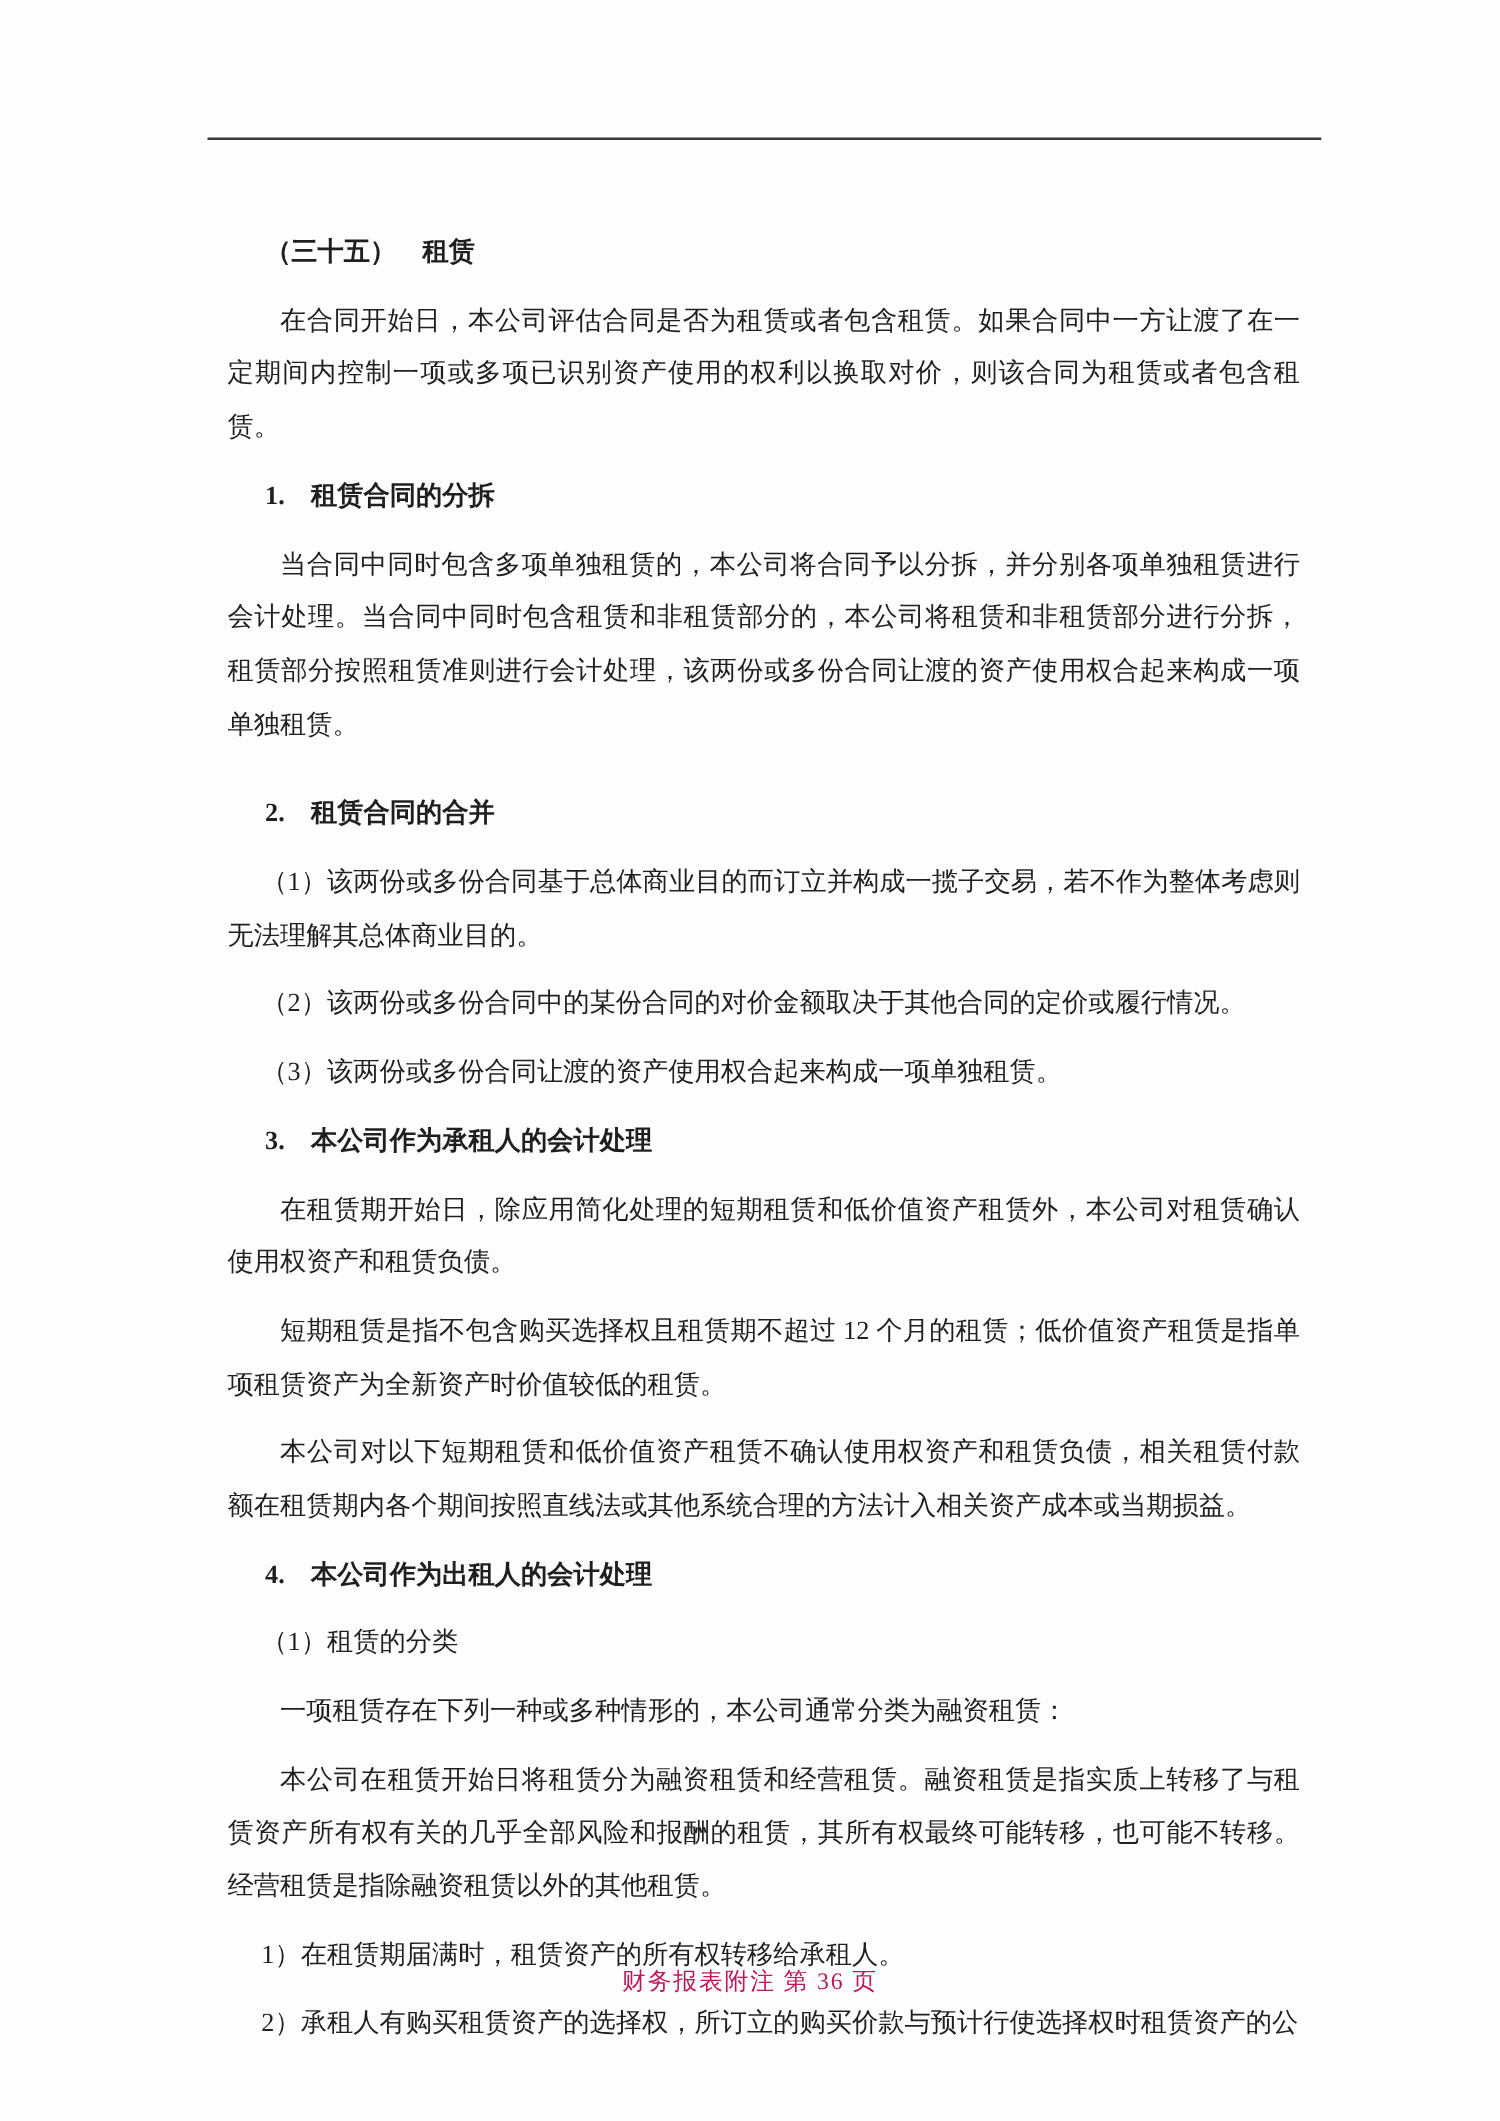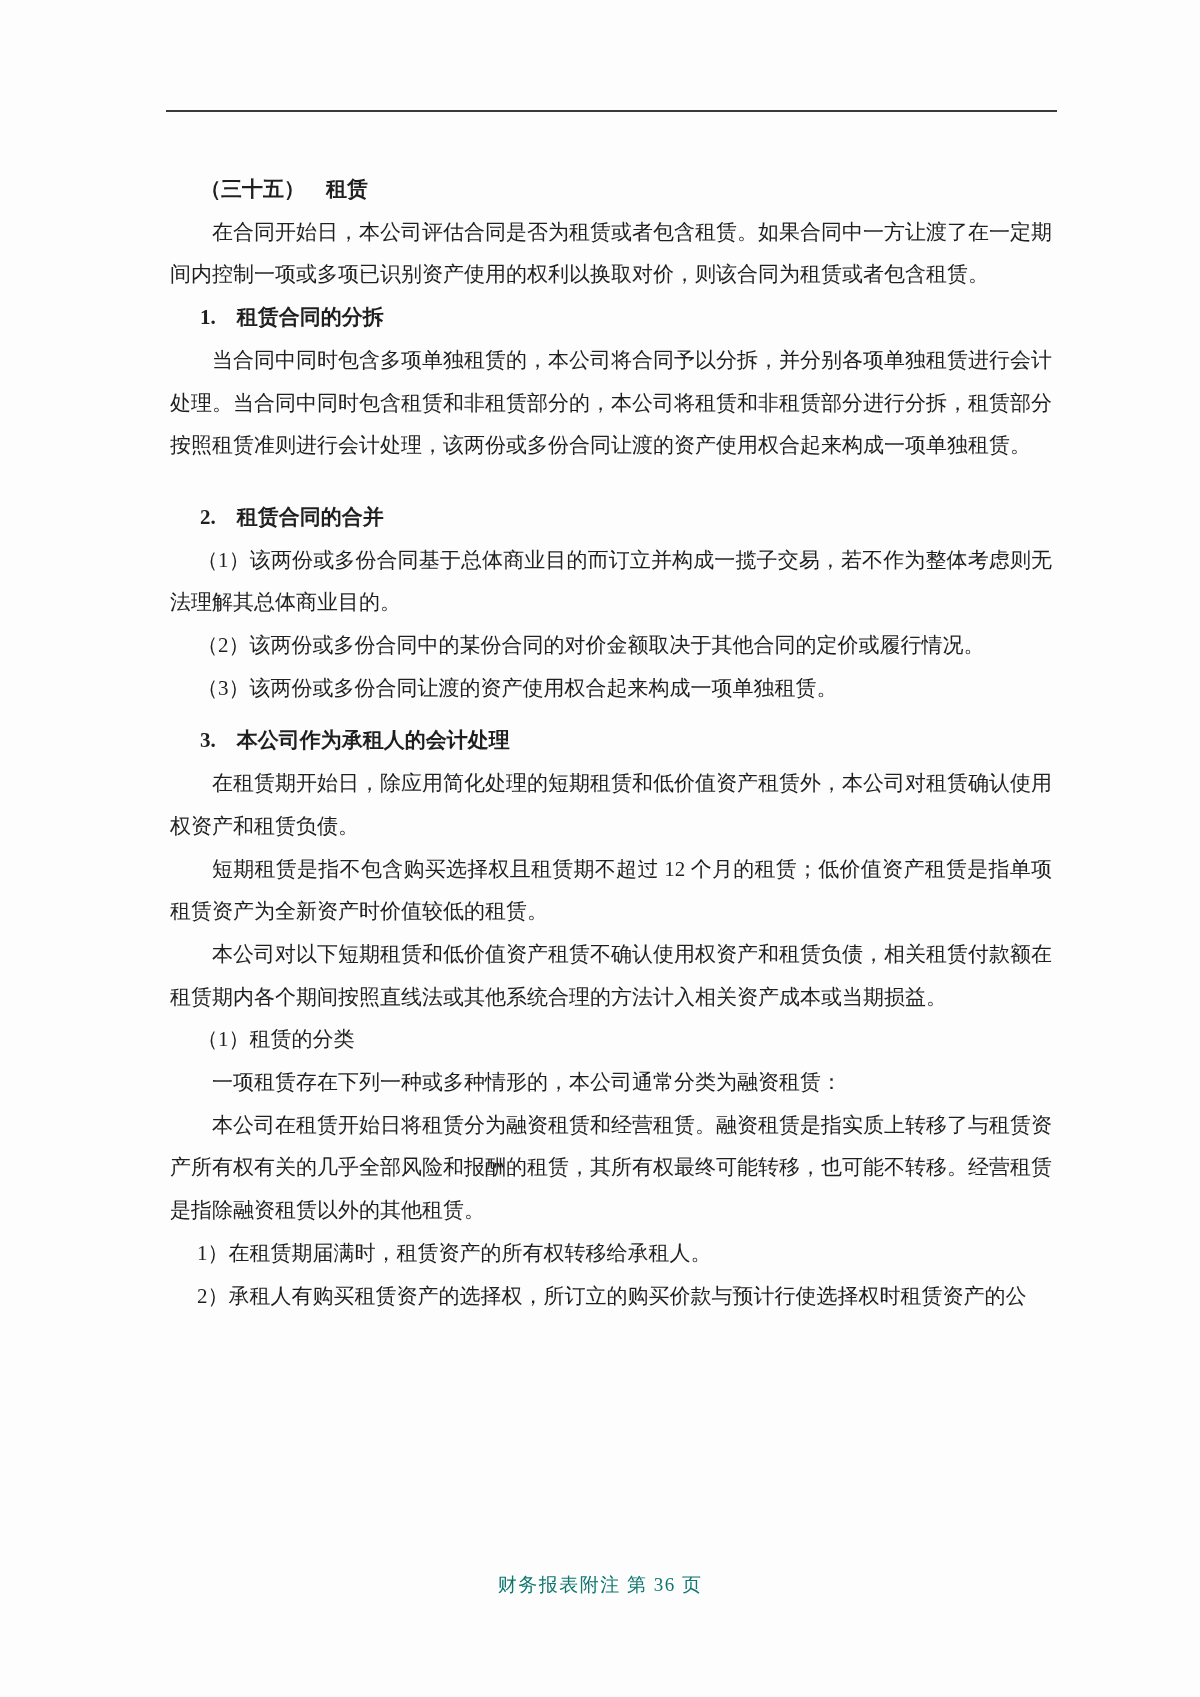--- a/index.html
+++ b/index.html
@@ -18,35 +18,35 @@
     background:#3a3a3a;
   }
   .content{
     position:absolute;
     left:170px;top:168px;
     width:882px;
     font-size:21px;
     line-height:42.7px;
     text-align:justify;
   }
-  .content p{margin:0;}
+  .content p{margin:12px;}
   .para{text-indent:42px;}
   .item{text-indent:27px;}
   .heading{font-weight:bold;padding-left:30px;text-indent:0;}
   .title{font-weight:bold;padding-left:30px;text-indent:0;}
   .sp-lg{margin-top:29px !important;}
   .sp-sm{margin-top:10px !important;}
   .footer{
     position:absolute;
     left:0;top:1572px;
     width:100%;
     text-align:center;
     font-size:19px;
     letter-spacing:1.5px;
-    color:#0f766e;
+    color:#be185d;
   }
 </style>
 </head>
 <body>
 
 <div class="page">
 
   <div class="top-rule"></div>
 
   <div class="content">
@@ -55,20 +55,21 @@
     <p class="heading">1.　租赁合同的分拆</p>
     <p class="para">当合同中同时包含多项单独租赁的，本公司将合同予以分拆，并分别各项单独租赁进行会计处理。当合同中同时包含租赁和非租赁部分的，本公司将租赁和非租赁部分进行分拆，租赁部分按照租赁准则进行会计处理，该两份或多份合同让渡的资产使用权合起来构成一项单独租赁。</p>
     <p class="heading sp-lg">2.　租赁合同的合并</p>
     <p class="item">（1）该两份或多份合同基于总体商业目的而订立并构成一揽子交易，若不作为整体考虑则无法理解其总体商业目的。</p>
     <p class="item">（2）该两份或多份合同中的某份合同的对价金额取决于其他合同的定价或履行情况。</p>
     <p class="item">（3）该两份或多份合同让渡的资产使用权合起来构成一项单独租赁。</p>
     <p class="heading sp-sm">3.　本公司作为承租人的会计处理</p>
     <p class="para">在租赁期开始日，除应用简化处理的短期租赁和低价值资产租赁外，本公司对租赁确认使用权资产和租赁负债。</p>
     <p class="para">短期租赁是指不包含购买选择权且租赁期不超过 12 个月的租赁；低价值资产租赁是指单项租赁资产为全新资产时价值较低的租赁。</p>
     <p class="para">本公司对以下短期租赁和低价值资产租赁不确认使用权资产和租赁负债，相关租赁付款额在租赁期内各个期间按照直线法或其他系统合理的方法计入相关资产成本或当期损益。</p>
+    <p class="heading sp-sm">4.　本公司作为出租人的会计处理</p>
     <p class="item">（1）租赁的分类</p>
     <p class="para">一项租赁存在下列一种或多种情形的，本公司通常分类为融资租赁：</p>
     <p class="para">本公司在租赁开始日将租赁分为融资租赁和经营租赁。融资租赁是指实质上转移了与租赁资产所有权有关的几乎全部风险和报酬的租赁，其所有权最终可能转移，也可能不转移。经营租赁是指除融资租赁以外的其他租赁。</p>
     <p class="item">1）在租赁期届满时，租赁资产的所有权转移给承租人。</p>
     <p class="item">2）承租人有购买租赁资产的选择权，所订立的购买价款与预计行使选择权时租赁资产的公</p>
   </div>
 
   <div class="footer">财务报表附注 第 36 页</div>
 
 </div>

